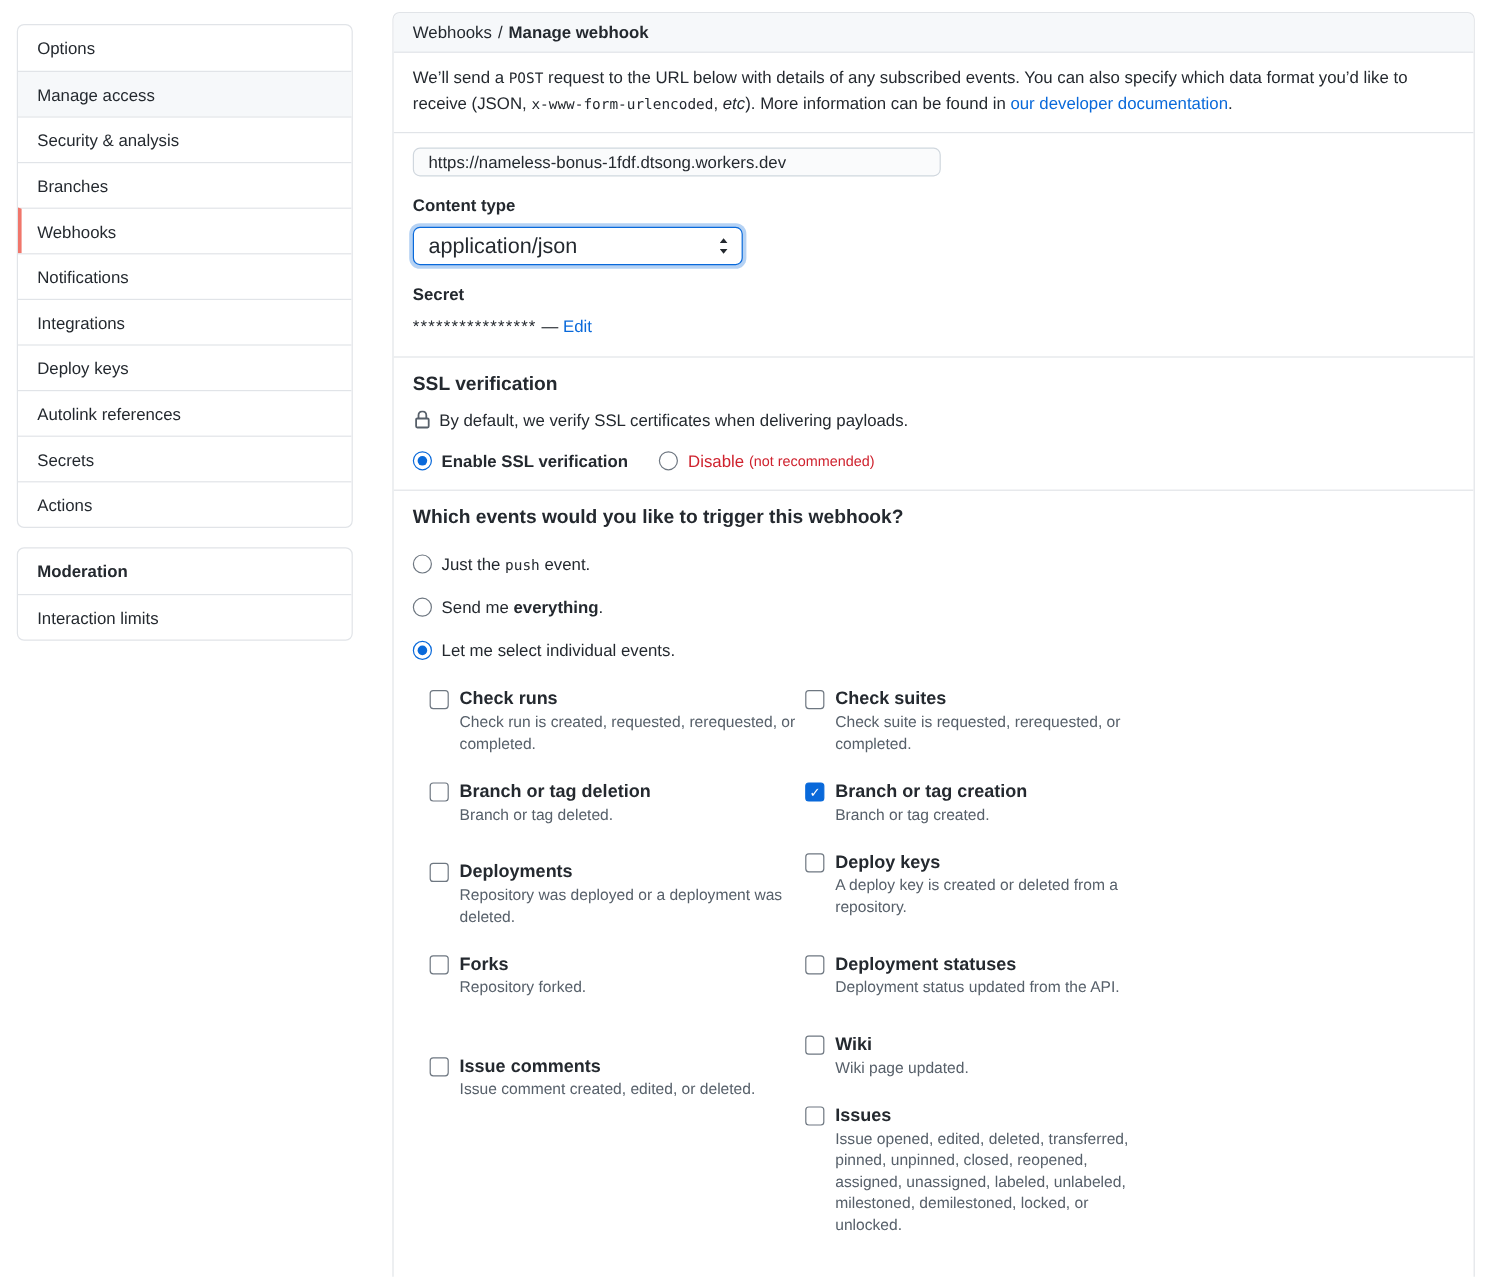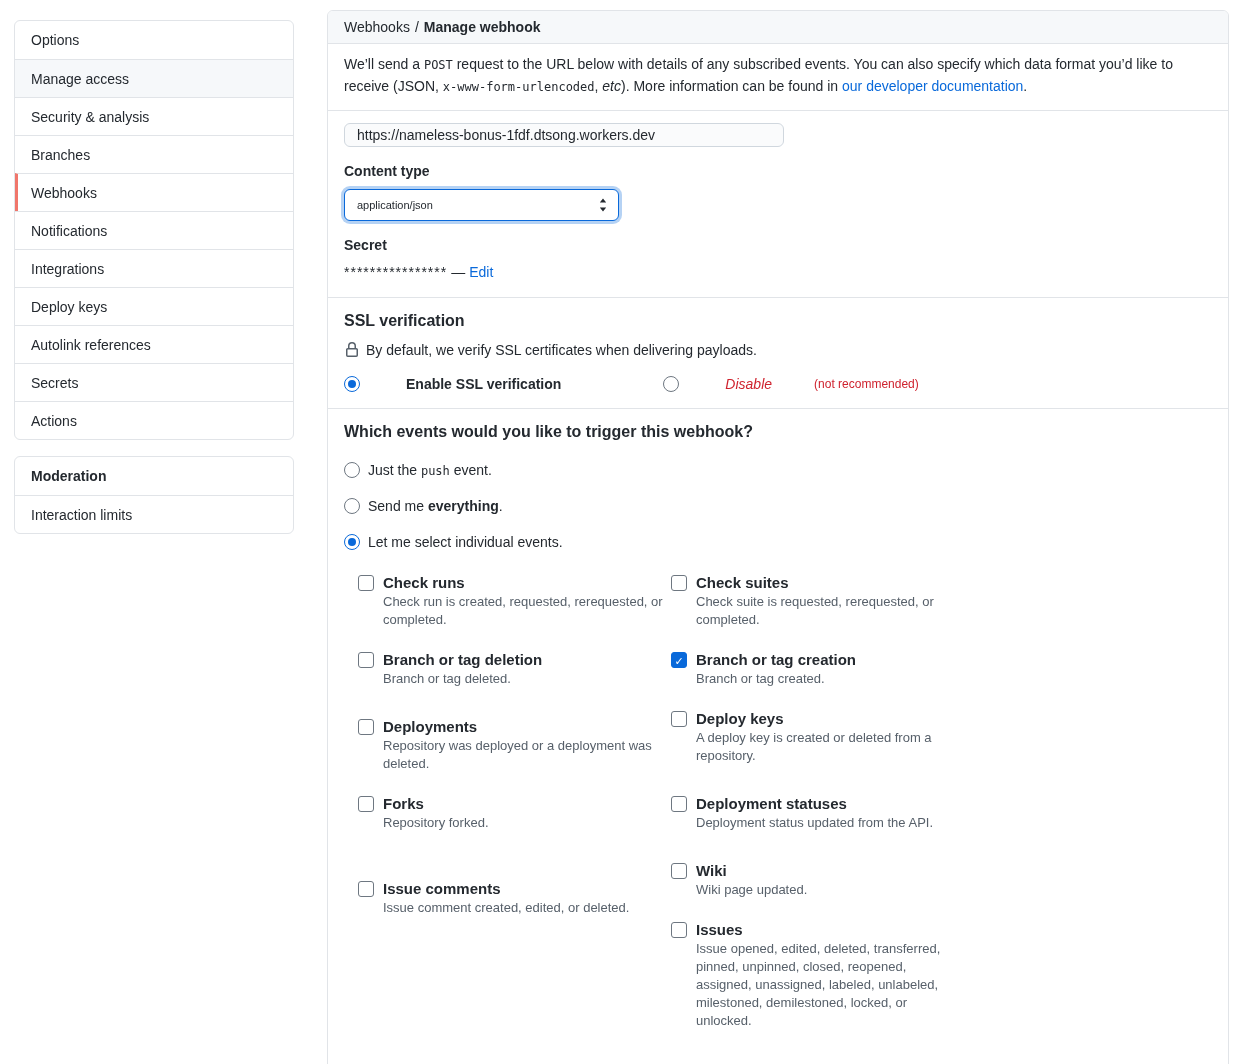--- a/index.html
+++ b/index.html
@@ -77,54 +77,54 @@
     border: 1px solid #d0d7de;
     border-radius: 6px;
     outline: none;
     margin-bottom: 14px;
   }
   .select-wrap { position: relative; width: 275px; margin-bottom: 14px; }
   .select-wrap select {
     appearance: none; -webkit-appearance: none;
     width: 100%; height: 32px;
     padding: 4px 28px 4px 12px;
-    font-size: 11px;
+    font-size: 18px;
     font-family: "Liberation Sans", "DejaVu Sans", sans-serif;
     color: #24292f;
     background: #ffffff;
     border: 1px solid #0969da;
     border-radius: 6px;
     outline: none;
     box-shadow: 0 0 0 3px rgba(9,105,218,0.3);
   }
   .select-arrow { position: absolute; right: 9px; top: 8px; pointer-events: none; }
 
   .secret-line { line-height: 18px; letter-spacing: 1px; }
   .secret-line .dash { letter-spacing: 0; margin: 0 4px; color: #24292f; }
   .secret-line a { letter-spacing: 0; }
 
   .section-title { font-size: 16px; font-weight: 700; line-height: 22px; }
   .icon-line { display: flex; align-items: center; margin-top: 8px; line-height: 20px; }
   .icon-line svg { margin-right: 6px; flex: none; }
 
   
-  .radio-row { display: flex; align-items: center; margin-top: 16px; gap: 38px; }
+  .radio-row { display: flex; align-items: center; margin-top: 16px; }
   .radio {
     width: 16px; height: 16px; flex: none;
     border: 1px solid #6e7781; border-radius: 50%;
     background: #fff; position: relative; cursor: pointer;
     margin-right: 8px;
   }
   .radio.checked { border-color: #0969da; }
   .radio.checked::after {
     content: ""; position: absolute; left: 3px; top: 3px;
     width: 8px; height: 8px; border-radius: 50%; background: #0969da;
   }
   .bold { font-weight: 700; }
-  .danger { color: #cf222e; font-style: italic; }
+  .danger { color: #cf222e; }
   .danger-small { color: #cf222e; font-size: 12px; margin-left: 4px; }
 
   .events-question { font-size: 16px; font-weight: 700; line-height: 22px; margin-bottom: 14px; }
   .event-radio { display: flex; align-items: flex-end; margin-bottom: 15px; height: 21px; }
 
   
   .cb-grid { display: flex; margin-left: 14px; margin-top: 22px; }
   .cb-col-left { width: 313px; flex: none; }
   .cb-col-right { width: 300px; flex: none; }
   .cb-item { display: flex; align-items: flex-start; }

